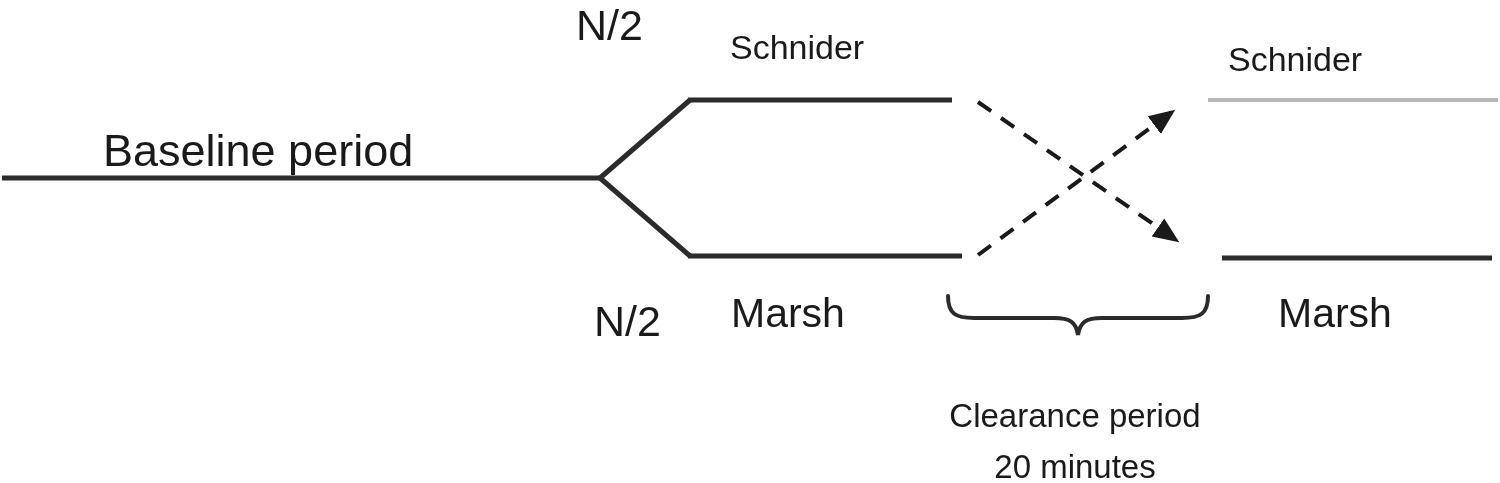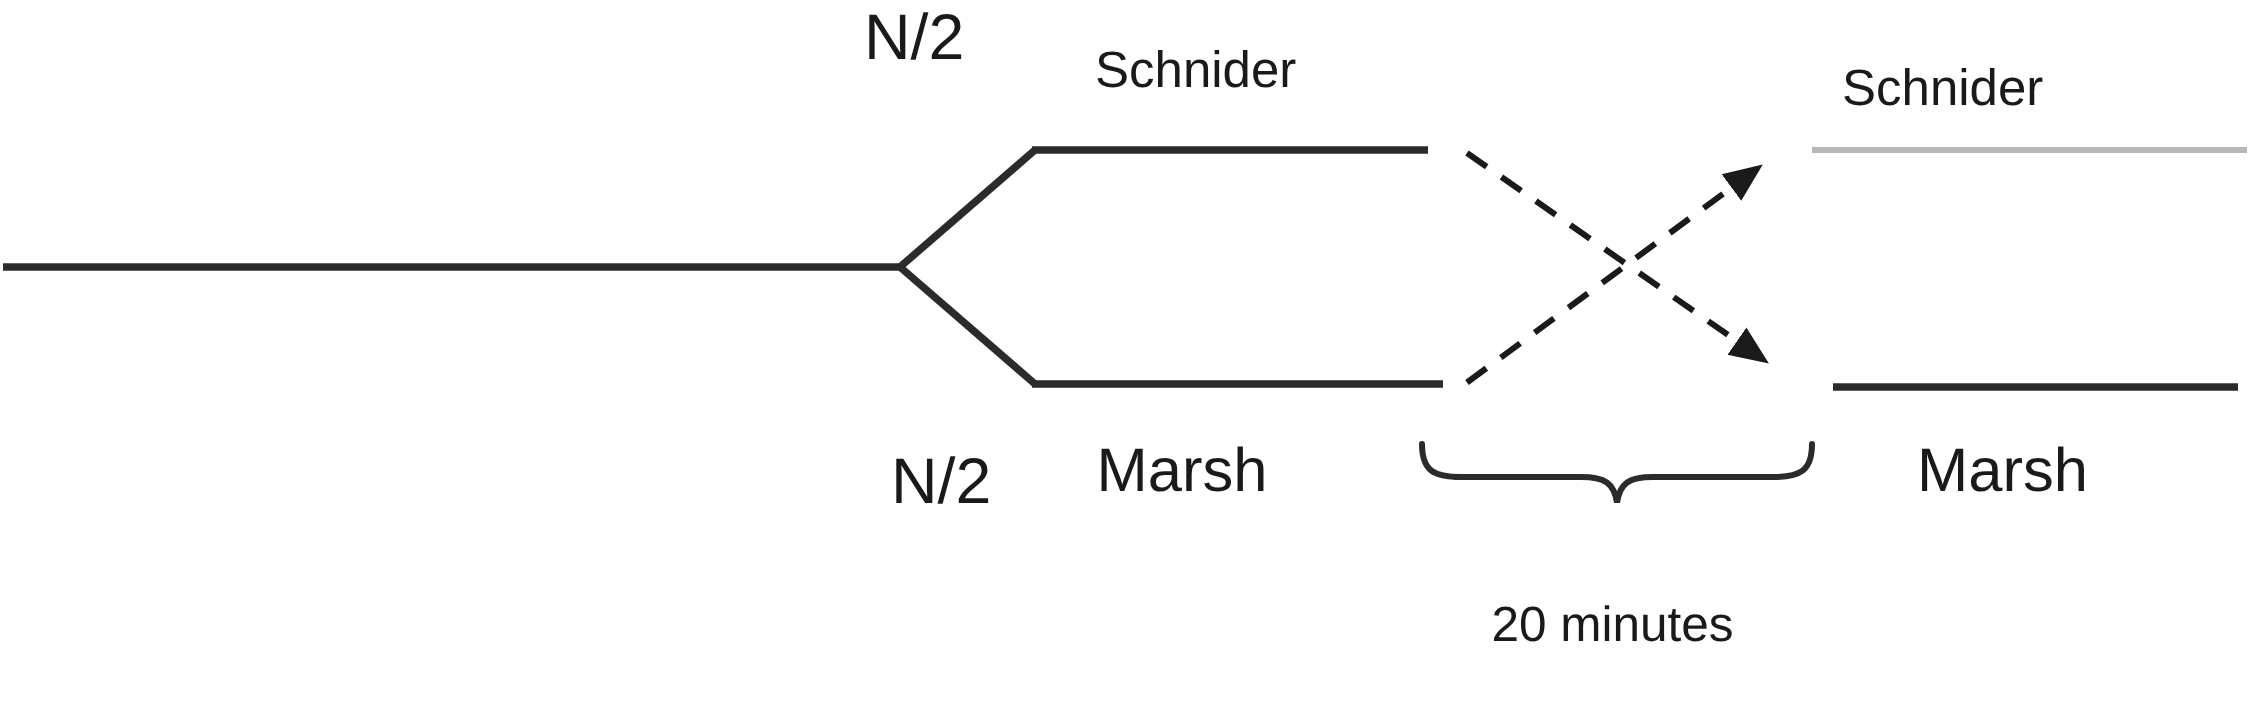--- a/index.html
+++ b/index.html
@@ -100,30 +100,32 @@
 
     <path d="M 948 296
              C 948 314 956 318 974 318
              L 1054 318
              C 1070 318 1076 322 1078 335
              C 1080 322 1086 318 1102 318
              L 1182 318
              C 1200 318 1208 314 1208 296" fill="none" stroke="#2b2b2b" stroke-width="4" stroke-linecap="round"></path>
   </svg>
 
+  <div class="label lbl-baseline">Baseline period</div>
 
   <div class="label lbl-n2-top">N/2</div>
 
   <div class="label lbl-n2-bottom">N/2</div>
 
   <div class="label lbl-schnider-left">Schnider</div>
 
   <div class="label lbl-schnider-right">Schnider</div>
 
   <div class="label lbl-marsh-left">Marsh</div>
 
   <div class="label lbl-marsh-right">Marsh</div>
 
   <div class="label lbl-clearance">
+    <div>Clearance period</div>
     <div>20 minutes</div>
   </div>
 
 </div>
 
 </body></html>

